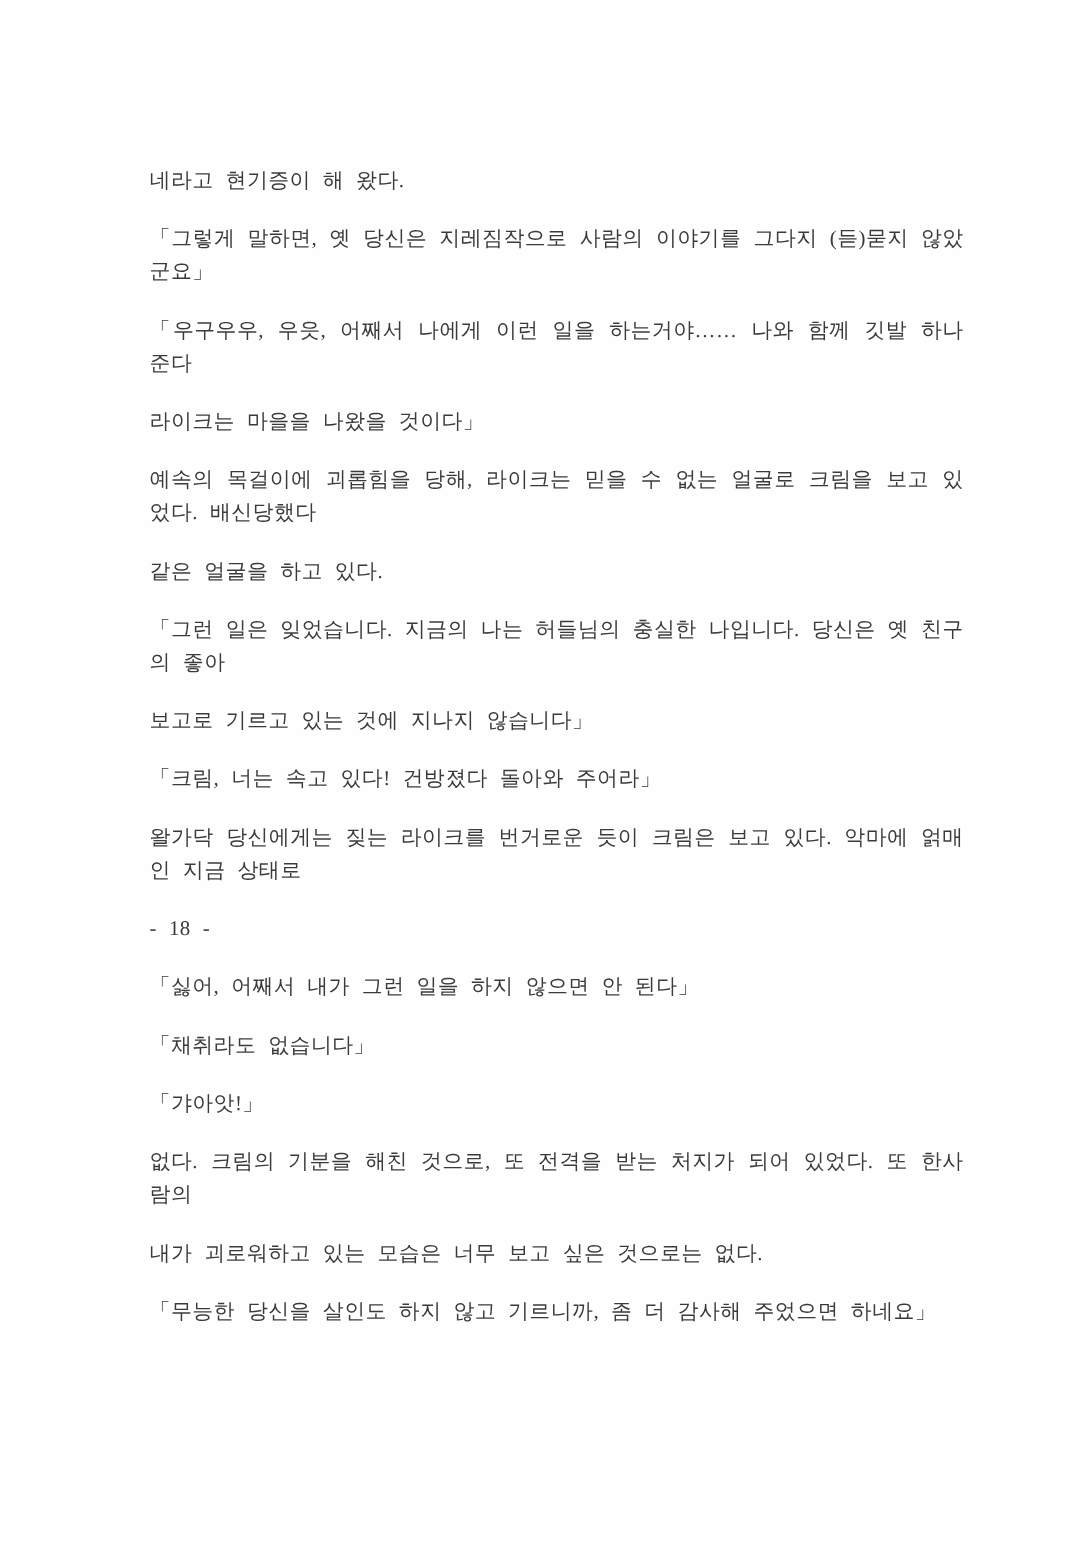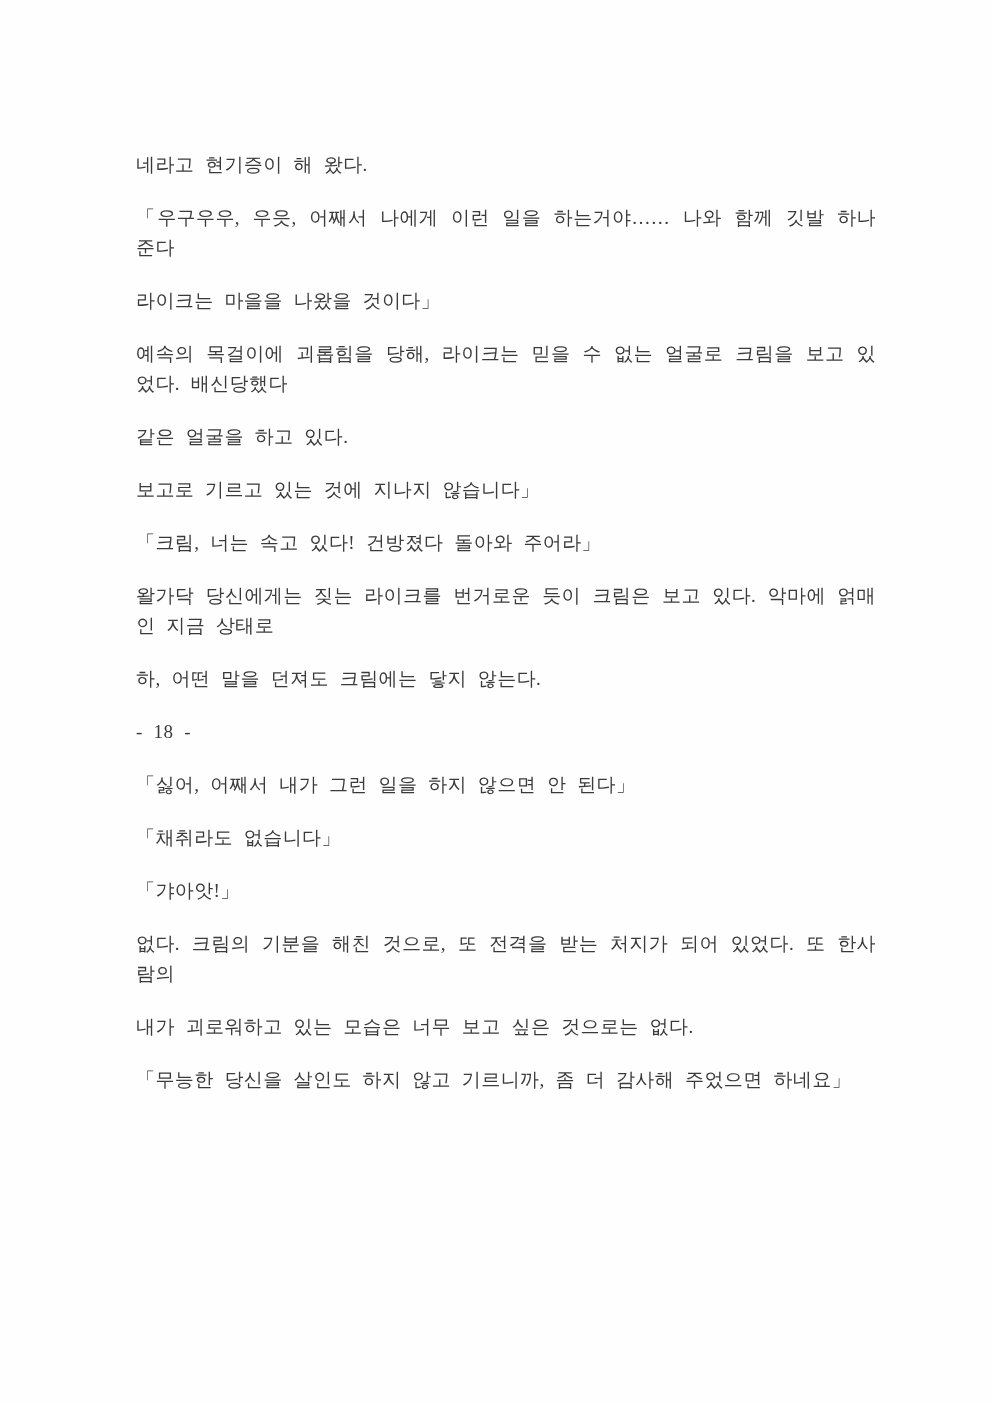--- a/index.html
+++ b/index.html
@@ -33,28 +33,29 @@
   .text-content p.line:last-child {
     margin-bottom: 0;
   }
 </style>
 </head>
 <body>
 
 <div class="page">
   <div class="text-content" id="text-container">
       <p class="line">네라고 현기증이 해 왔다.</p>
+      <p class="line">「그렇게 말하면, 옛 당신은 지레짐작으로 사람의 이야기를 그다지 (듣)묻지 않았군요」</p>
       <p class="line">「우구우우, 우읏, 어째서 나에게 이런 일을 하는거야…… 나와 함께 깃발 하나 준다</p>
       <p class="line">라이크는 마을을 나왔을 것이다」</p>
       <p class="line">예속의 목걸이에 괴롭힘을 당해, 라이크는 믿을 수 없는 얼굴로 크림을 보고 있었다. 배신당했다</p>
       <p class="line">같은 얼굴을 하고 있다.</p>
+      <p class="line">「그런 일은 잊었습니다. 지금의 나는 허들님의 충실한 나입니다. 당신은 옛 친구의 좋아</p>
       <p class="line">보고로 기르고 있는 것에 지나지 않습니다」</p>
       <p class="line">「크림, 너는 속고 있다! 건방졌다 돌아와 주어라」</p>
       <p class="line">왈가닥 당신에게는 짖는 라이크를 번거로운 듯이 크림은 보고 있다. 악마에 얽매인 지금 상태로</p>
-      <p class="line">하, 어떤 말을 던져도 크림에는 닿지 않는다.</p>
       <p class="line">- 18 -</p>
       <p class="line">「싫어, 어째서 내가 그런 일을 하지 않으면 안 된다」</p>
       <p class="line">「채취라도 없습니다」</p>
       <p class="line">「갸아앗!」</p>
       <p class="line">없다. 크림의 기분을 해친 것으로, 또 전격을 받는 처지가 되어 있었다. 또 한사람의</p>
       <p class="line">내가 괴로워하고 있는 모습은 너무 보고 싶은 것으로는 없다.</p>
       <p class="line">「무능한 당신을 살인도 하지 않고 기르니까, 좀 더 감사해 주었으면 하네요」</p>
     </div>
 </div>
 

